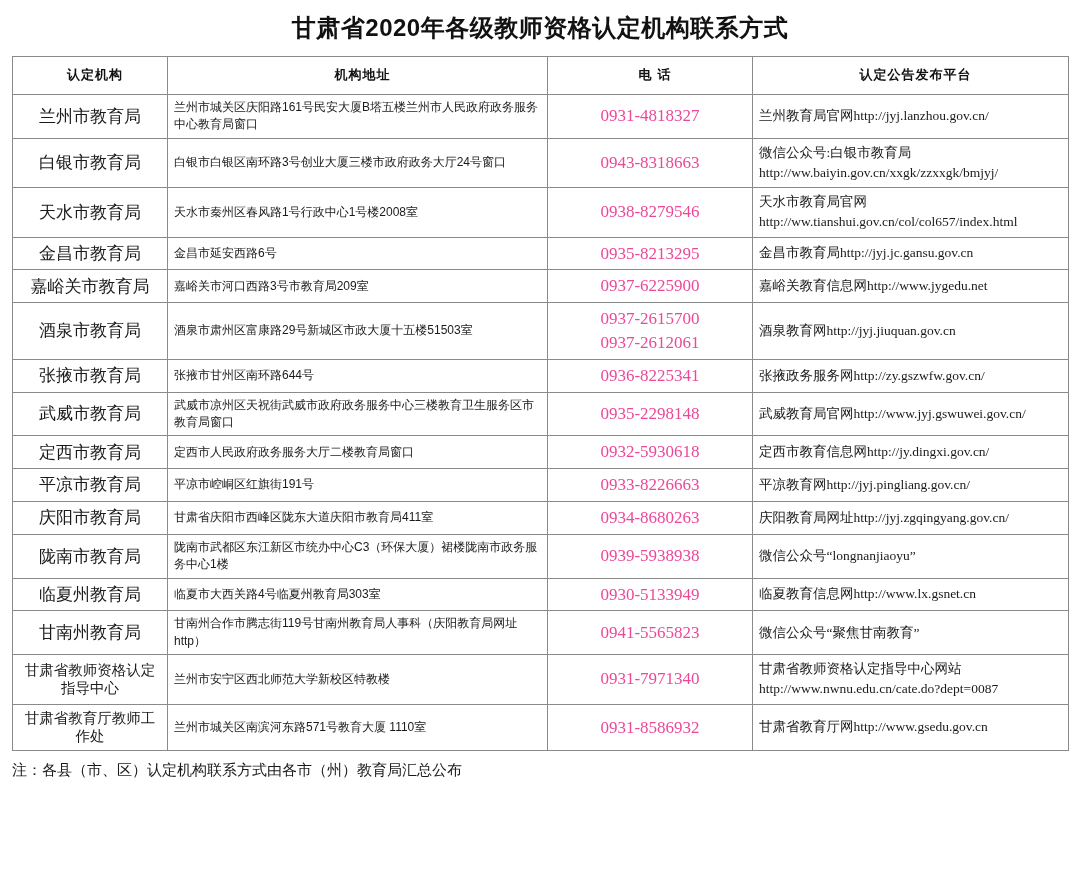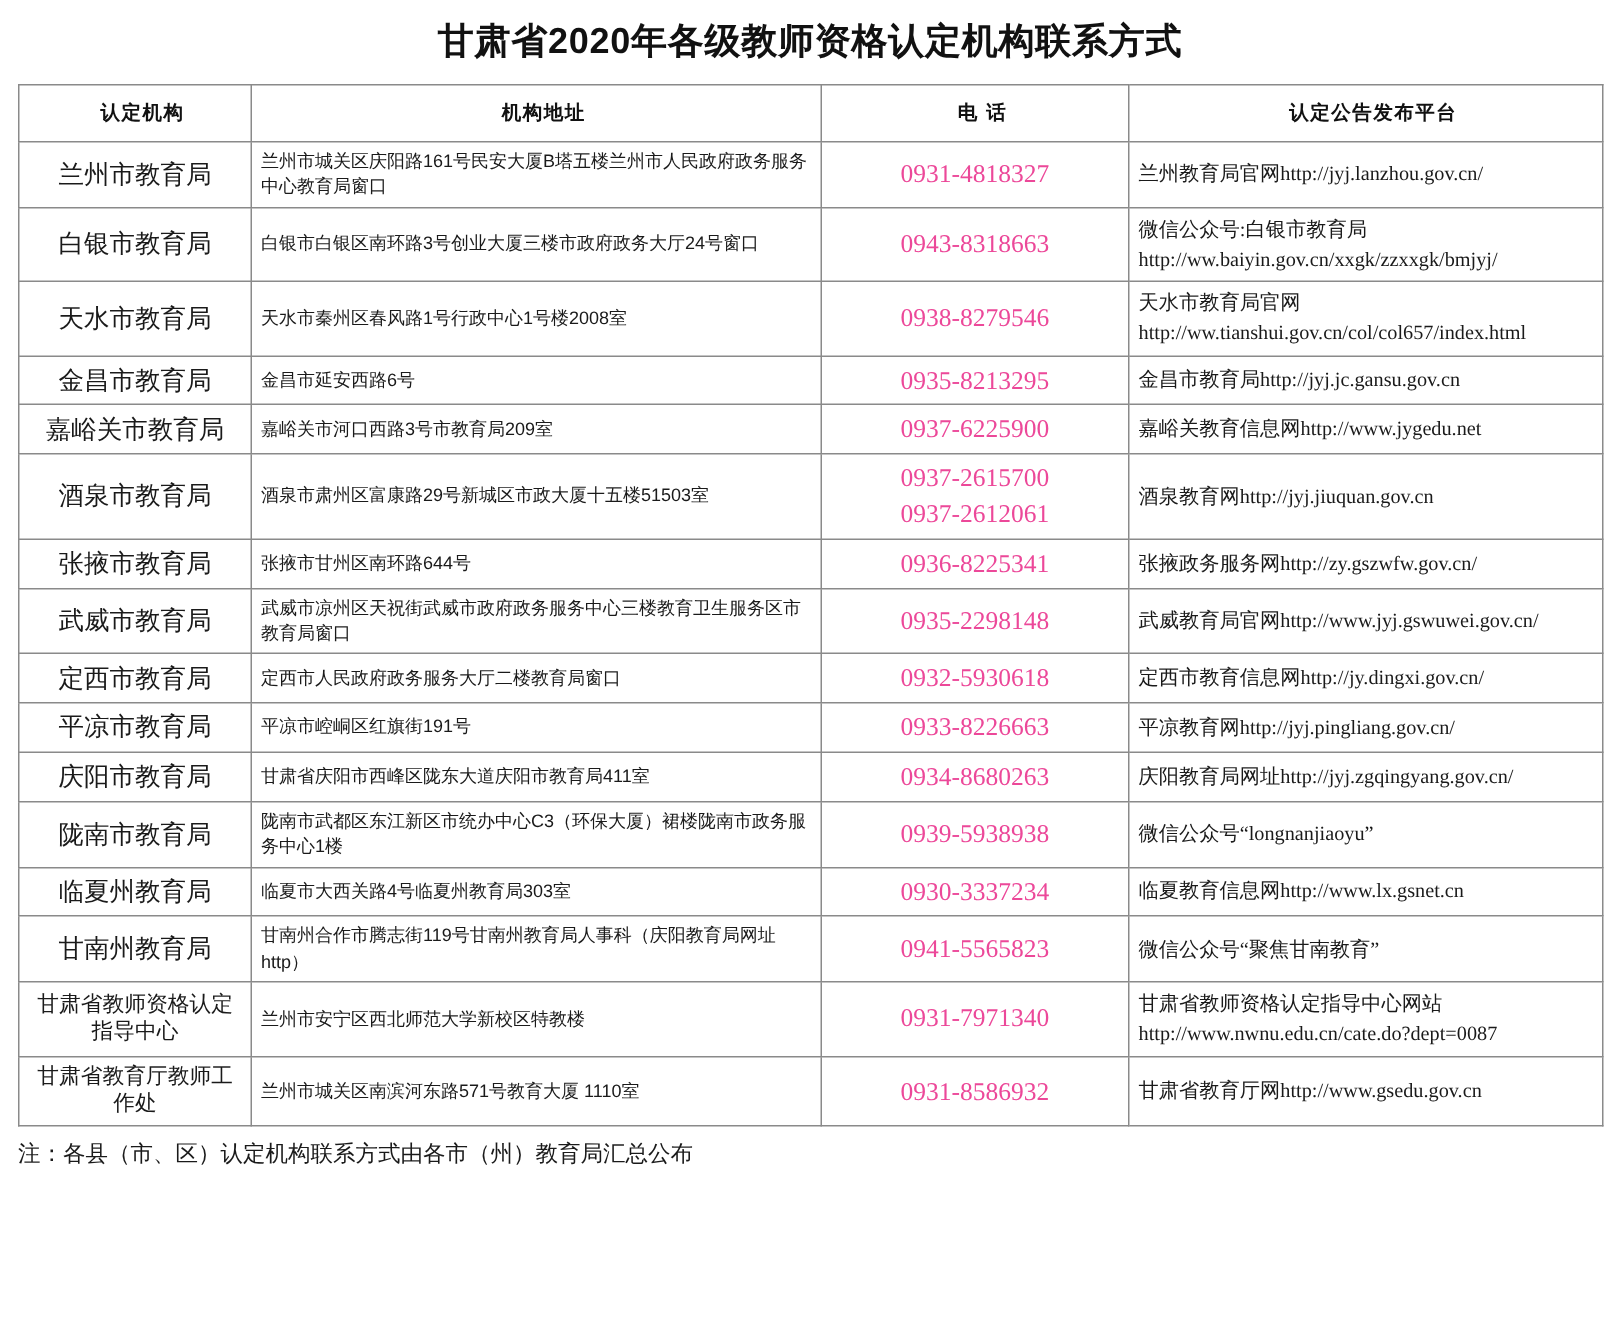--- a/index.html
+++ b/index.html
@@ -200,21 +200,21 @@
         </tr>
         <tr>
           <td class="org">陇南市教育局</td>
           <td class="addr">陇南市武都区东江新区市统办中心C3（环保大厦）裙楼陇南市政务服务中心1楼</td>
           <td class="tel">0939-5938938</td>
           <td class="plat">微信公众号“longnanjiaoyu”</td>
         </tr>
         <tr>
           <td class="org">临夏州教育局</td>
           <td class="addr">临夏市大西关路4号临夏州教育局303室</td>
-          <td class="tel">0930-3337234</td>
+          <td class="tel">0930-5133949</td>
           <td class="plat">临夏教育信息网http://www.lx.gsnet.cn</td>
         </tr>
         <tr>
           <td class="org">甘南州教育局</td>
           <td class="addr">甘南州合作市腾志街119号甘南州教育局人事科（庆阳教育局网址http）</td>
           <td class="tel">0941-5565823</td>
           <td class="plat">微信公众号“聚焦甘南教育”</td>
         </tr>
         <tr>
           <td class="org small">甘肃省教师资格认定指导中心</td>

